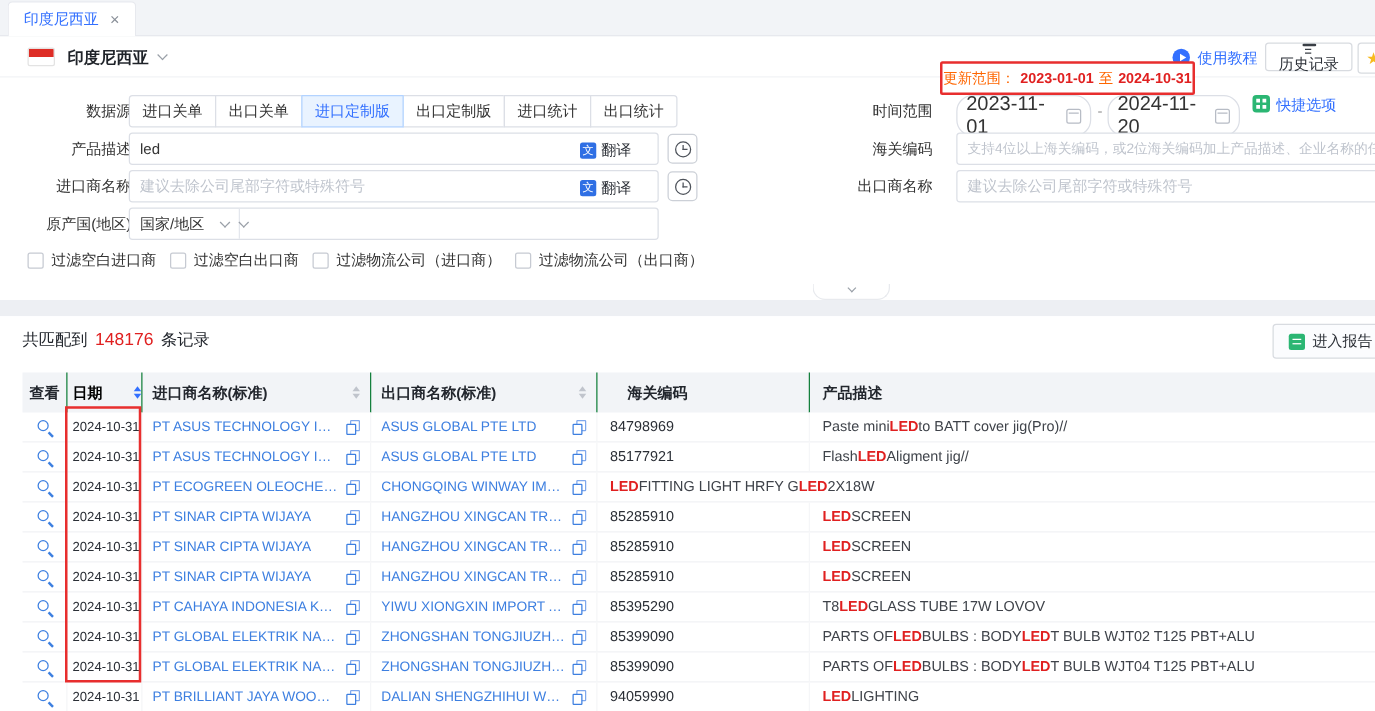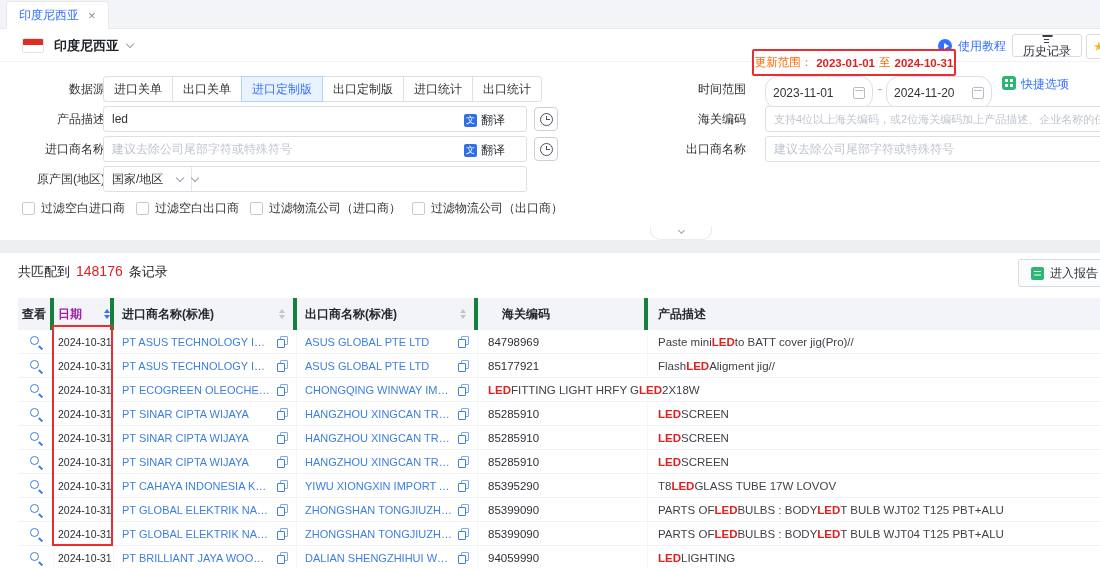--- a/index.html
+++ b/index.html
@@ -64,21 +64,21 @@
 
   .seg-group { position:absolute; left:103px; top:76px; height:26px; display:flex; }
   .seg-btn { height:26px; padding:0 10px; border:1px solid #dcdfe6; background:#fff;
     color:#333; font:inherit; margin-left:-1px; display:flex; align-items:center; cursor:pointer; }
   .seg-btn:first-child { border-radius:3px 0 0 3px; margin-left:0; }
   .seg-btn:last-child { border-radius:0 3px 3px 0; }
   .seg-btn.active { background:#e9f3ff; color:#3370ff; border-color:#b3d3ff; position:relative; z-index:1; }
 
   .date-box { position:absolute; height:33px; border:1px solid #dcdfe6; border-radius:13px;
     display:flex; align-items:center; justify-content:space-between; padding:0 7px;
-    font-size:12px; color:#333; background:#fff; }
+    font-size:16px; color:#333; background:#fff; }
   .date-box1 { left:765px; top:76px; width:108px; }
   .date-box2 { left:886px; top:76px; width:106px; }
   .date-dash { position:absolute; left:875px; top:76px; width:10px; text-align:center;
     line-height:26px; color:#999; }
   .cal { width:12px; height:12px; border:1px solid #b7bcc5; border-radius:2px; position:relative; }
   .cal::before { content:''; position:absolute; left:1px; right:1px; top:2.5px; height:1px; background:#b7bcc5; }
   .quick { position:absolute; left:1002px; top:76px; height:26px;
     display:flex; align-items:flex-start; gap:5px; color:#3370ff; cursor:pointer; }
   .quick-icon { width:14px; height:14px; background:#2bb673; border-radius:3px; position:relative; }
   .quick-icon::after { content:''; position:absolute; left:3px; top:3px; width:3px; height:3px;
@@ -132,34 +132,34 @@
     border:1px solid #d8dbe0; border-radius:3px; background:#fbfcfe;
     display:flex; align-items:center; gap:6px; padding-left:12px; color:#2b2f36; cursor:pointer; }
   .report-icon { width:13px; height:13px; background:#2bb673; border-radius:2px; position:relative; }
   .report-icon::after { content:''; position:absolute; left:3px; top:4px; width:7px; height:1.5px;
     background:#fff; box-shadow:0 3.5px #fff; }
 
   .table { position:absolute; left:18px; top:45px; width:1082px; }
   .tr { display:flex; align-items:center; }
   .thead { height:32px; background:#f2f4f7; font-weight:700; color:#23272e; }
   .th { display:flex; align-items:center; justify-content:space-between; height:100%;
-    border-right:4px solid #15803d; padding:0 8px; overflow:hidden; }
+    border-right:1px solid #15803d; padding:0 8px; overflow:hidden; }
   .th:last-child { border-right:none; }
   .row { height:24px; border-bottom:1px solid #f1f2f5; }
   .td { height:100%; display:flex; align-items:center; border-right:1px solid #f5f6f8;
     padding:0 8px; overflow:hidden; }
   .td:last-child { border-right:none; }
   .c0 { width:36px; justify-content:center; padding:0; }
   .c1 { width:60px; padding:0 0 0 4px; font-size:10.5px; white-space:nowrap; color:#2b2f36; }
   .c2 { width:183px; }
   .c3 { width:181px; }
   .c4 { width:170px; padding-left:10px; color:#2b2f36; font-size:11.5px; }
   .thead .c4 { padding-left:24px; font-size:12px; color:#23272e; }
   .c5 { flex:1; padding-left:10px; color:#3f434a; font-size:11.5px; white-space:nowrap; }
-  .thead .c1 { font-size:12px; color:#a21caf; }
+  .thead .c1 { font-size:12px; color:#000000; }
   .thead .c5 { font-size:12px; color:#23272e; }
 
   .sort { display:flex; flex-direction:column; gap:2px; margin-left:6px; flex:none; }
   .car-u { width:0; height:0; border-left:3.5px solid transparent; border-right:3.5px solid transparent;
     border-bottom:4px solid #c0c4cc; }
   .car-d { width:0; height:0; border-left:3.5px solid transparent; border-right:3.5px solid transparent;
     border-top:4px solid #c0c4cc; }
   .sort.blue .car-u { border-bottom-color:#3370ff; }
   .sort.blue .car-d { border-top-color:#3370ff; }
 

